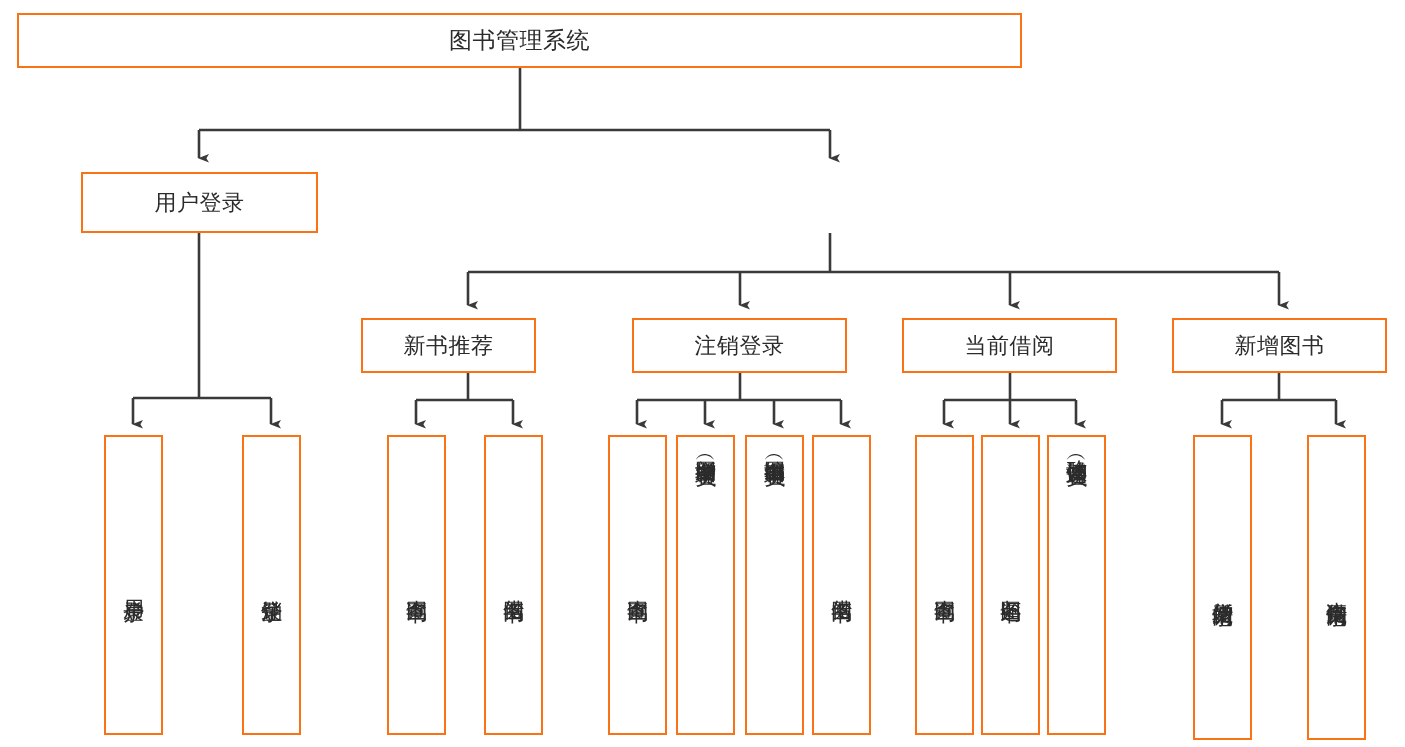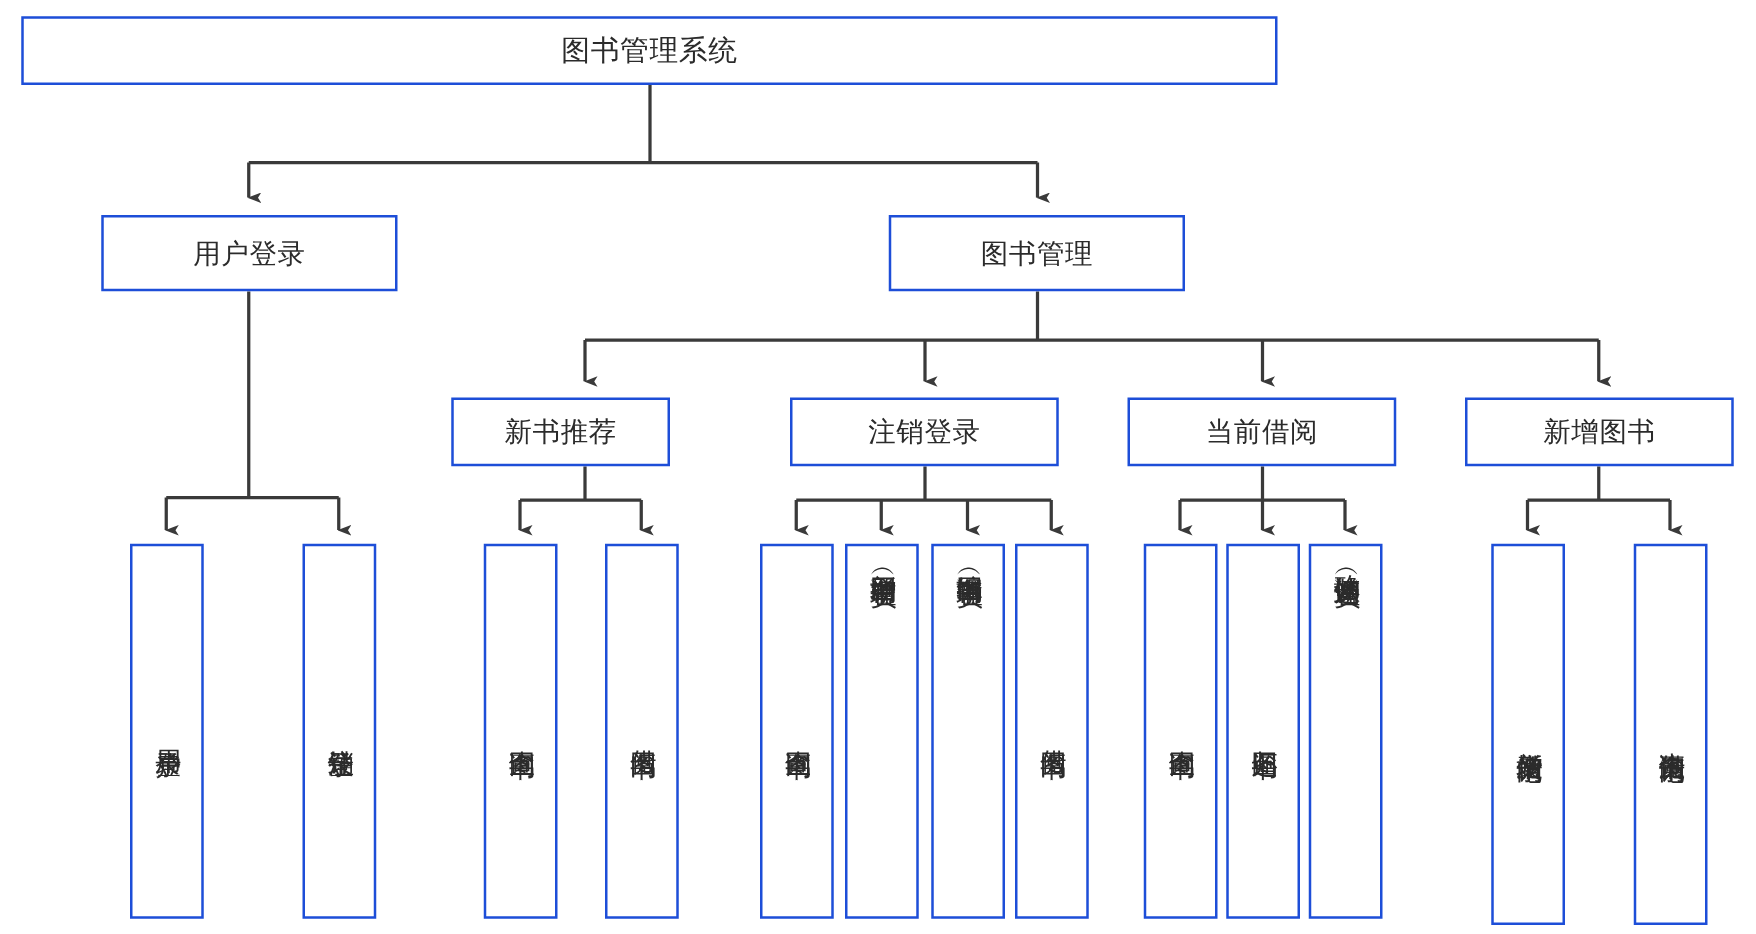--- a/index.html
+++ b/index.html
@@ -23,21 +23,21 @@
     left: 0;
     top: 0;
     width: 1405px;
     height: 747px;
     pointer-events: none;
   }
   .node {
     position: absolute;
     box-sizing: border-box;
     background: #ffffff;
-    border: 2px solid #1d4ed8;
+    border: 2px solid #f97316;
     display: flex;
     align-items: center;
     justify-content: center;
     overflow: hidden;
   }
   .node .node-label {
     color: #2b2b2b;
     line-height: 1.08;
     white-space: nowrap;
     text-align: center;
@@ -133,23 +133,20 @@
   </svg>
 
   <div class="node horizontal root" style="left:17px; top:13px; width:1005px; height:55px;">
     <span class="node-label">图书管理系统</span>
   </div>
 
   <div class="node horizontal" style="left:81px; top:172px; width:237px; height:61px;">
     <span class="node-label">用户登录</span>
   </div>
 
-  <div class="node horizontal" style="left:711px; top:172px; width:237px; height:61px;">
-    <span class="node-label">图书管理</span>
-  </div>
 
   <div class="node horizontal" style="left:361px; top:318px; width:175px; height:55px;">
     <span class="node-label">新书推荐</span>
   </div>
 
   <div class="node horizontal" style="left:632px; top:318px; width:215px; height:55px;">
     <span class="node-label">注销登录</span>
   </div>
 
   <div class="node horizontal" style="left:902px; top:318px; width:215px; height:55px;">

